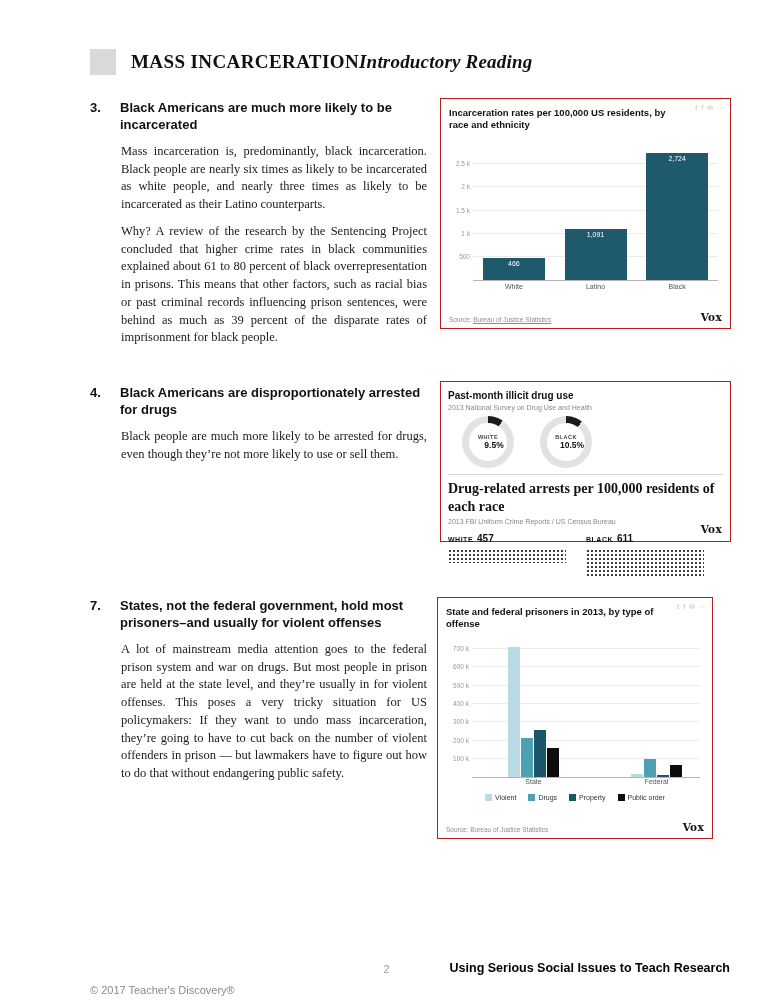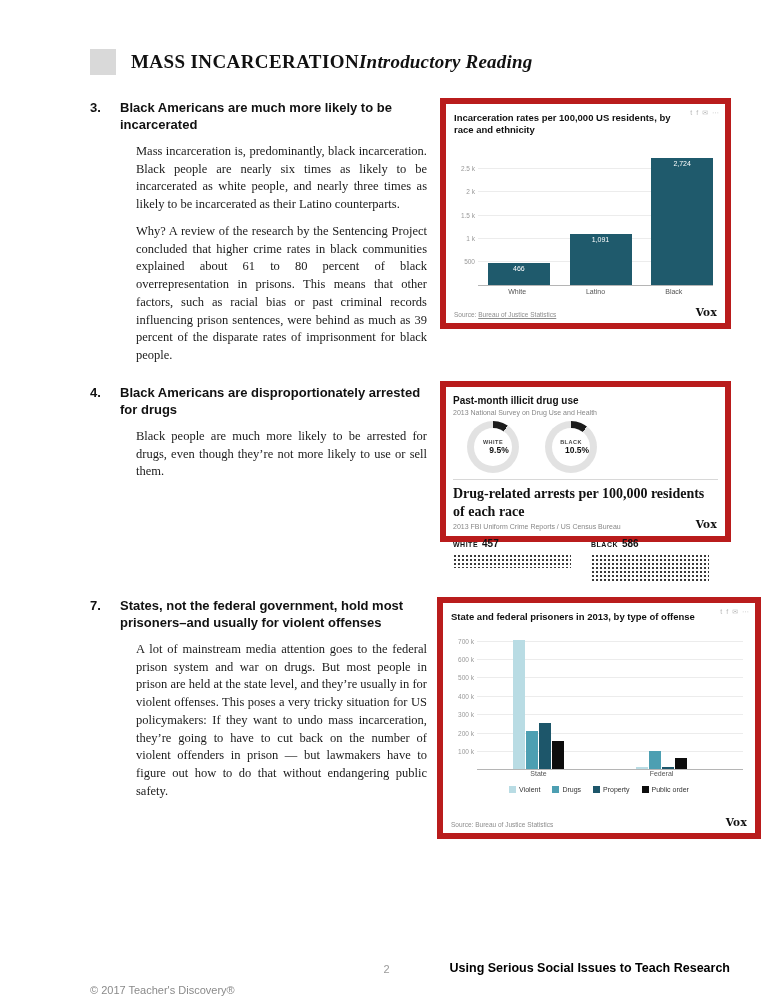--- a/index.html
+++ b/index.html
@@ -10,24 +10,24 @@
   .header-square{position:absolute;left:90px;top:49px;width:26px;height:26px;background:#d9d9d9;}
   .header-title{position:absolute;left:131px;top:51px;font-family:"Liberation Serif",serif;
                 font-size:19px;font-weight:700;letter-spacing:.4px;white-space:nowrap;}
   .header-title .sub{font-style:italic;letter-spacing:.2px;}
 
   
   .section{position:absolute;left:90px;width:337px;}
   .sec-row{display:flex;}
   .sec-num{flex:0 0 30px;font-family:"Liberation Sans",sans-serif;font-weight:700;font-size:13px;line-height:1.3;}
   .sec-heading{font-family:"Liberation Sans",sans-serif;font-weight:700;font-size:13px;line-height:1.3;}
-  .section p{margin:9px 0 0 46px;font-size:12.5px;line-height:1.42;text-align:justify;color:#1a1a1a;}
-
-  
-  .chart{position:absolute;background:#fff;border:6px solid #b91c1c;font-family:"Liberation Sans",sans-serif;color:#222;box-sizing:border-box;}
+  .section p{margin:9px 0 0 31px;font-size:12.5px;line-height:1.42;text-align:justify;color:#1a1a1a;}
+
+  
+  .chart{position:absolute;background:#fff;border:1px solid #b91c1c;font-family:"Liberation Sans",sans-serif;color:#222;box-sizing:border-box;}
   .chart-inner{position:relative;width:100%;height:100%;padding:8px;box-sizing:border-box;}
   .chart-title{font-weight:700;font-size:9.5px;line-height:1.3;width:86%;color:#111;}
   .chart-sub{font-size:7px;color:#888;margin-top:2px;}
   .share-icons{position:absolute;top:5px;right:6px;display:flex;gap:4px;color:#b9b9b9;font-size:7px;line-height:1;}
   .share-icons span{cursor:pointer;}
   .plot{position:relative;border-bottom:1px solid #b5b5b5;}
   .gridline{position:absolute;left:0;right:0;height:0;border-top:1px solid #ececec;}
   .ytick{position:absolute;left:-24px;width:21px;text-align:right;font-size:6.5px;color:#999;}
   .bar{position:absolute;bottom:0;}
   .bar-value{position:absolute;top:2px;left:0;right:0;text-align:center;color:#fff;font-size:7px;}
@@ -54,21 +54,21 @@
   .stats-row{display:flex;gap:20px;margin-top:3px;}
   .stat-col{width:118px;}
   .stat-head{white-space:nowrap;}
   .stat-label{font-size:7px;font-weight:700;letter-spacing:.5px;color:#111;}
   .stat-value{font-size:10px;font-weight:700;color:#111;margin-left:4px;}
   .waffle{margin-top:3px;background-image:radial-gradient(circle,#3a3a3a 0.8px,transparent 0.95px);
           background-size:4px 4px;background-position:0 0;}
   #chart2 .vox-abs{position:absolute;right:8px;bottom:6px;}
 
   
-  #chart3{left:437px;top:597px;width:324px;height:242px;}
+  #chart3{left:437px;top:597px;width:276px;height:242px;}
   #chart3-plot{margin:8px 4px 0 26px;height:138px;}
   #chart3-xlabels{margin-left:26px;margin-right:4px;position:relative;height:10px;}
   .group-xlab{position:absolute;top:0;font-size:7px;color:#555;transform:translateX(-50%);}
   .legend{display:flex;justify-content:center;gap:12px;margin-top:6px;}
   .legend-item{display:flex;align-items:center;gap:3px;font-size:7px;color:#333;}
   .legend-swatch{width:7px;height:7px;display:inline-block;}
 
   
   .footer-left{position:absolute;left:90px;top:963px;font-family:"Liberation Sans",sans-serif;font-size:11px;color:#8a8a8a;margin-top:21px;}
   .footer-page{position:absolute;left:0;right:0;top:963px;text-align:center;font-family:"Liberation Sans",sans-serif;font-size:11px;color:#9a9a9a;}
@@ -171,21 +171,21 @@
         </div>
       <div class="divider"></div>
       <div class="chart-title" style="font-size:14px;width:100%;font-family:Liberation Serif, serif;">Drug-related arrests per 100,000 residents of each race</div>
       <div class="chart-sub">2013 FBI Uniform Crime Reports / US Census Bureau</div>
       <div class="stats-row">
           <div class="stat-col">
             <div class="stat-head"><span class="stat-label">WHITE</span><span class="stat-value">457</span></div>
             <div class="waffle" style="height: 14px; width: 118px;"></div>
           </div>
           <div class="stat-col">
-            <div class="stat-head"><span class="stat-label">BLACK</span><span class="stat-value">586</span></div>
+            <div class="stat-head"><span class="stat-label">BLACK</span><span class="stat-value">611</span></div>
             <div class="waffle" style="height: 28px; width: 118px;"></div>
           </div>
         </div>
       <span class="vox-logo vox-abs">Vox</span>
     </div>
   </div>
 
   <div class="chart" id="chart3">
     <div class="chart-inner">
       <div class="share-icons">

